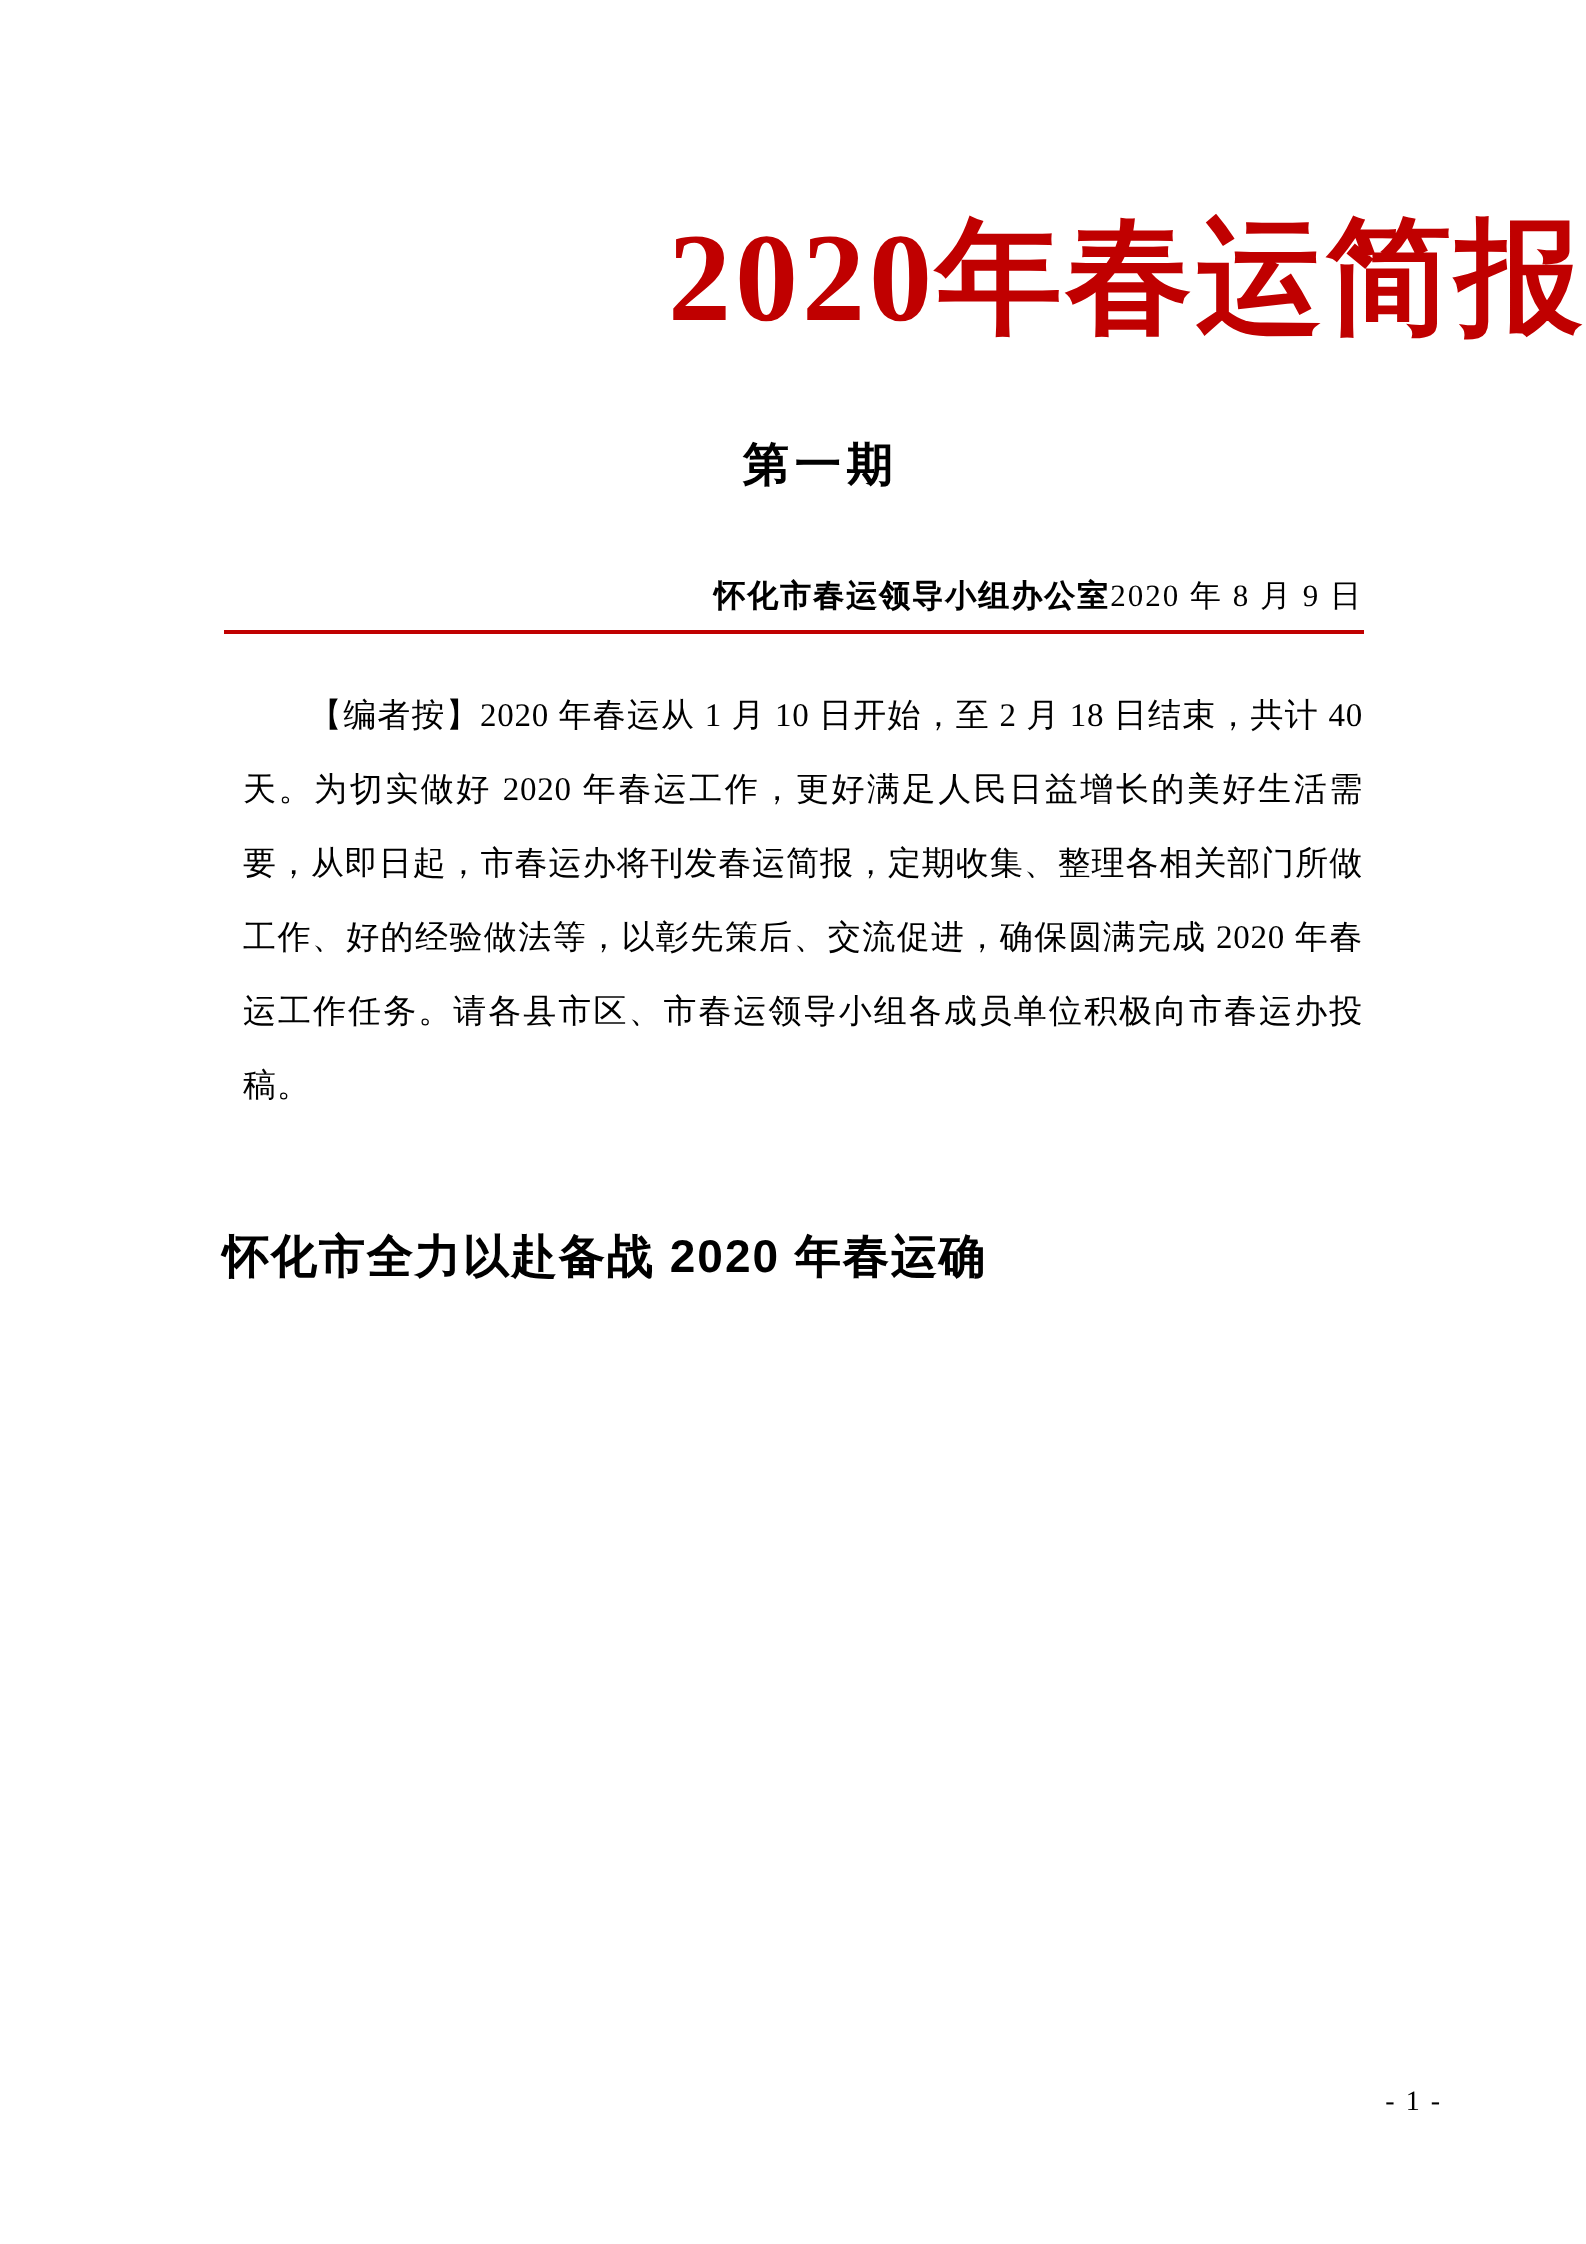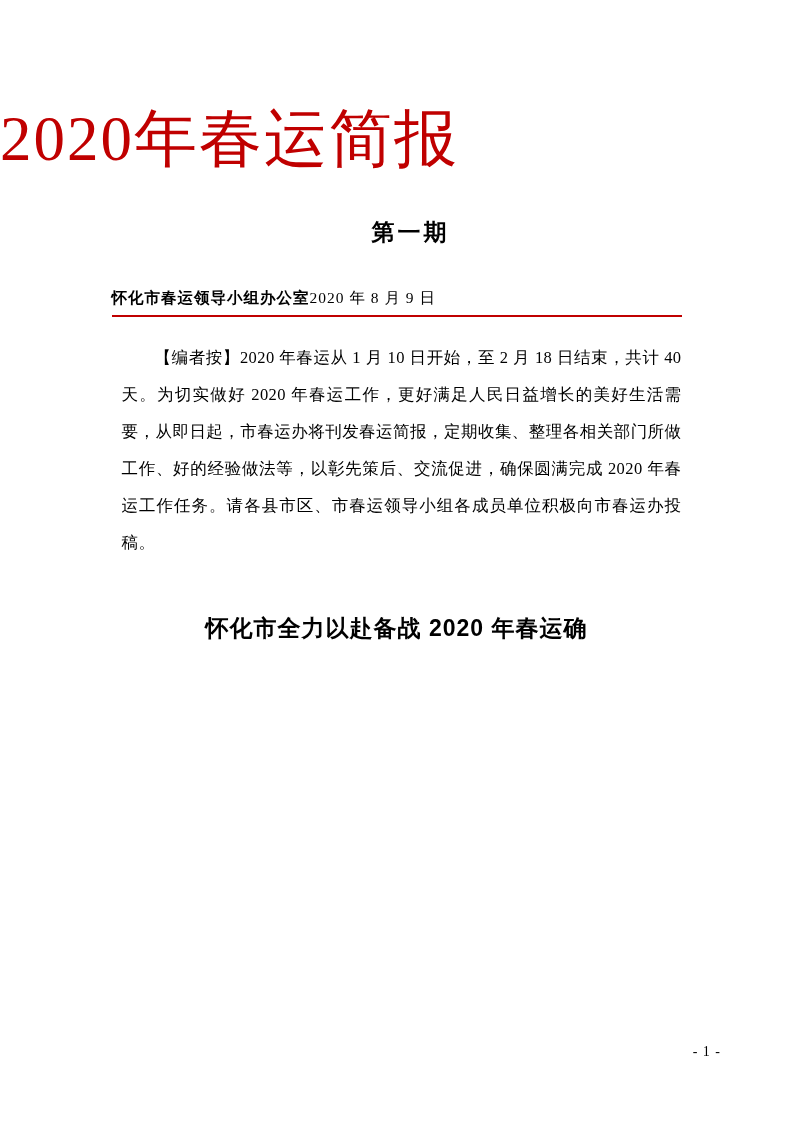--- a/index.html
+++ b/index.html
@@ -17,24 +17,24 @@
   }
   .page {
     position: absolute;
     left: 0; top: 0;
     width: 793px;
     height: 1122px;
     box-sizing: border-box;
     padding: 0;
   }
   .doc-title {
-    text-align: left;
+    text-align: right;
     color: #c00000;
     font-family: "Liberation Serif", "DejaVu Serif", serif;
-    font-weight: 400;
+    font-weight: 700;
     font-size: 63px;
     letter-spacing: 2px;
     line-height: 1;
     margin: 0;
     padding-top: 108px;
     white-space: nowrap;
   }
   .issue-no {
     text-align: center;
     font-family: "Liberation Sans", "DejaVu Sans", sans-serif;
@@ -43,21 +43,21 @@
     letter-spacing: 3px;
     margin: 0;
     padding-top: 46px;
     padding-left: 28px;
   }
   .meta-row {
     margin: 0 auto;
     width: 570px;
     padding-top: 40px;
     display: flex;
-    justify-content: flex-start;
+    justify-content: flex-end;
     align-items: flex-end;
     font-size: 15.5px;
     letter-spacing: 1px;
   }
   .meta-left {
     font-family: "Liberation Serif", "DejaVu Serif", serif;
     font-weight: 700;
   }
   .meta-right {
     font-family: "Liberation Serif", "DejaVu Serif", serif;
@@ -80,21 +80,21 @@
     text-justify: inter-ideograph;
     text-indent: 2em;
     margin: 0;
     letter-spacing: 0.4px;
   }
   .para.first {
     text-indent: 2em;
     margin-left: 10px;
   }
   .section-title {
-    text-align: center;
+    text-align: left;
     font-family: "Liberation Sans", "DejaVu Sans", sans-serif;
     font-weight: 700;
     font-size: 23px;
     line-height: 46px;
     letter-spacing: 1px;
     margin: 0;
     padding-top: 44px;
   }
   .section-title .line2 {
     display: block;

